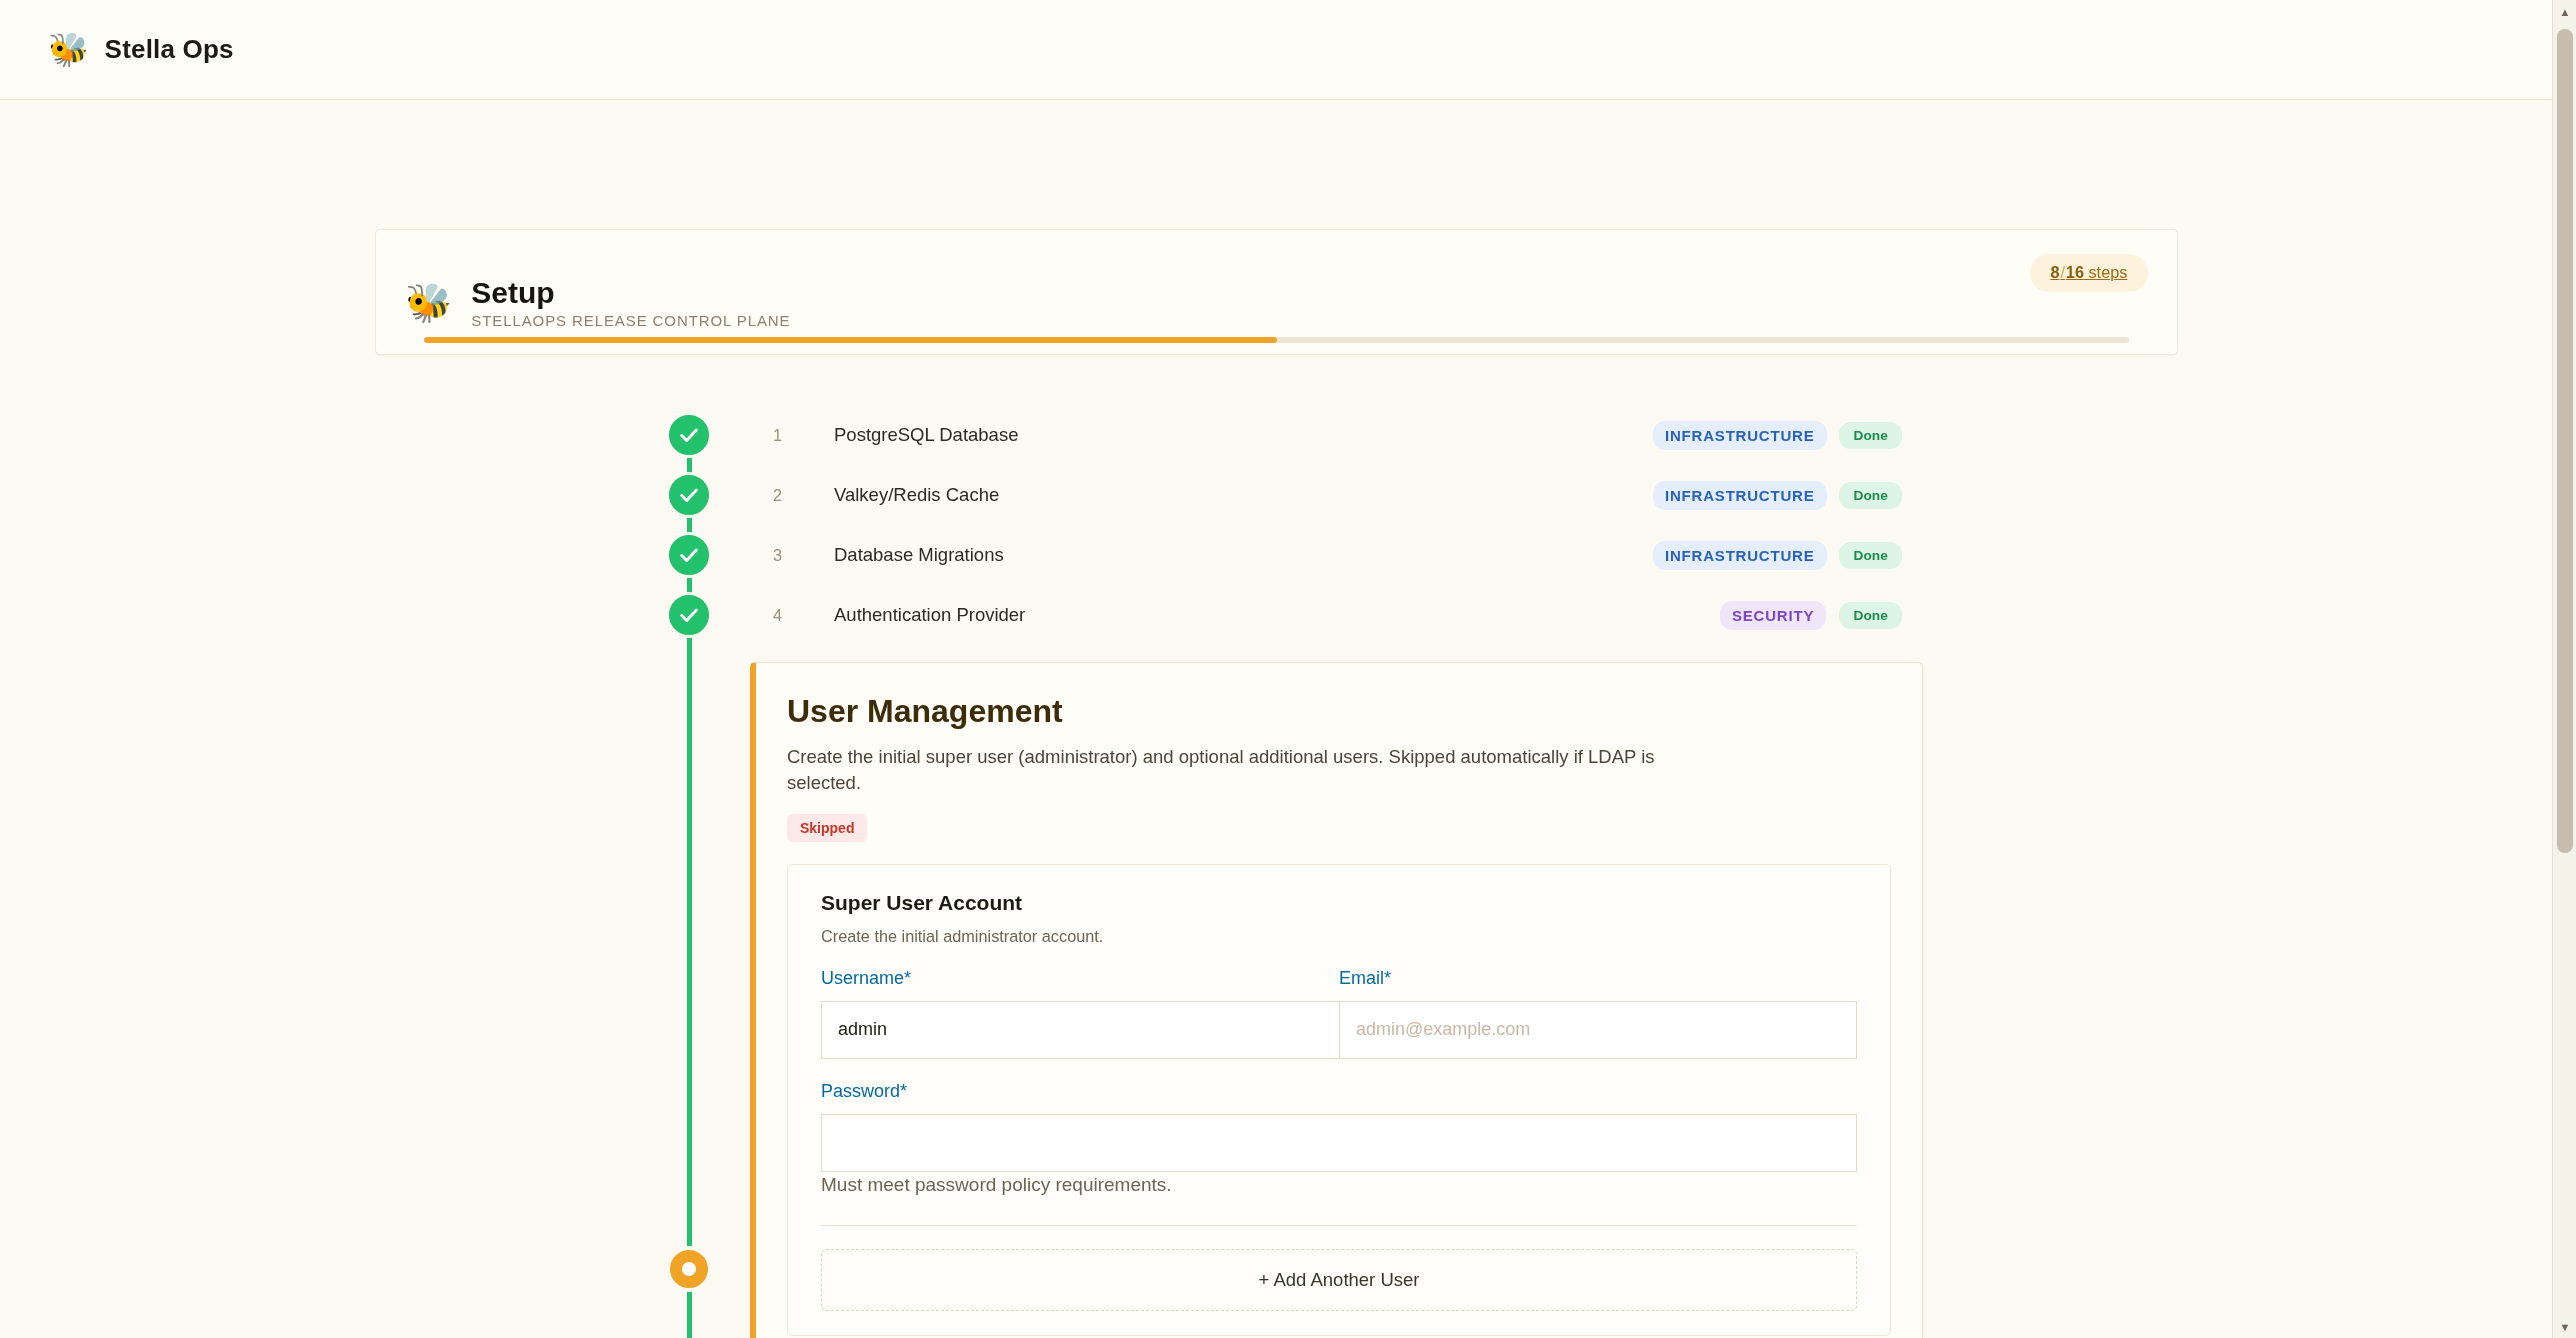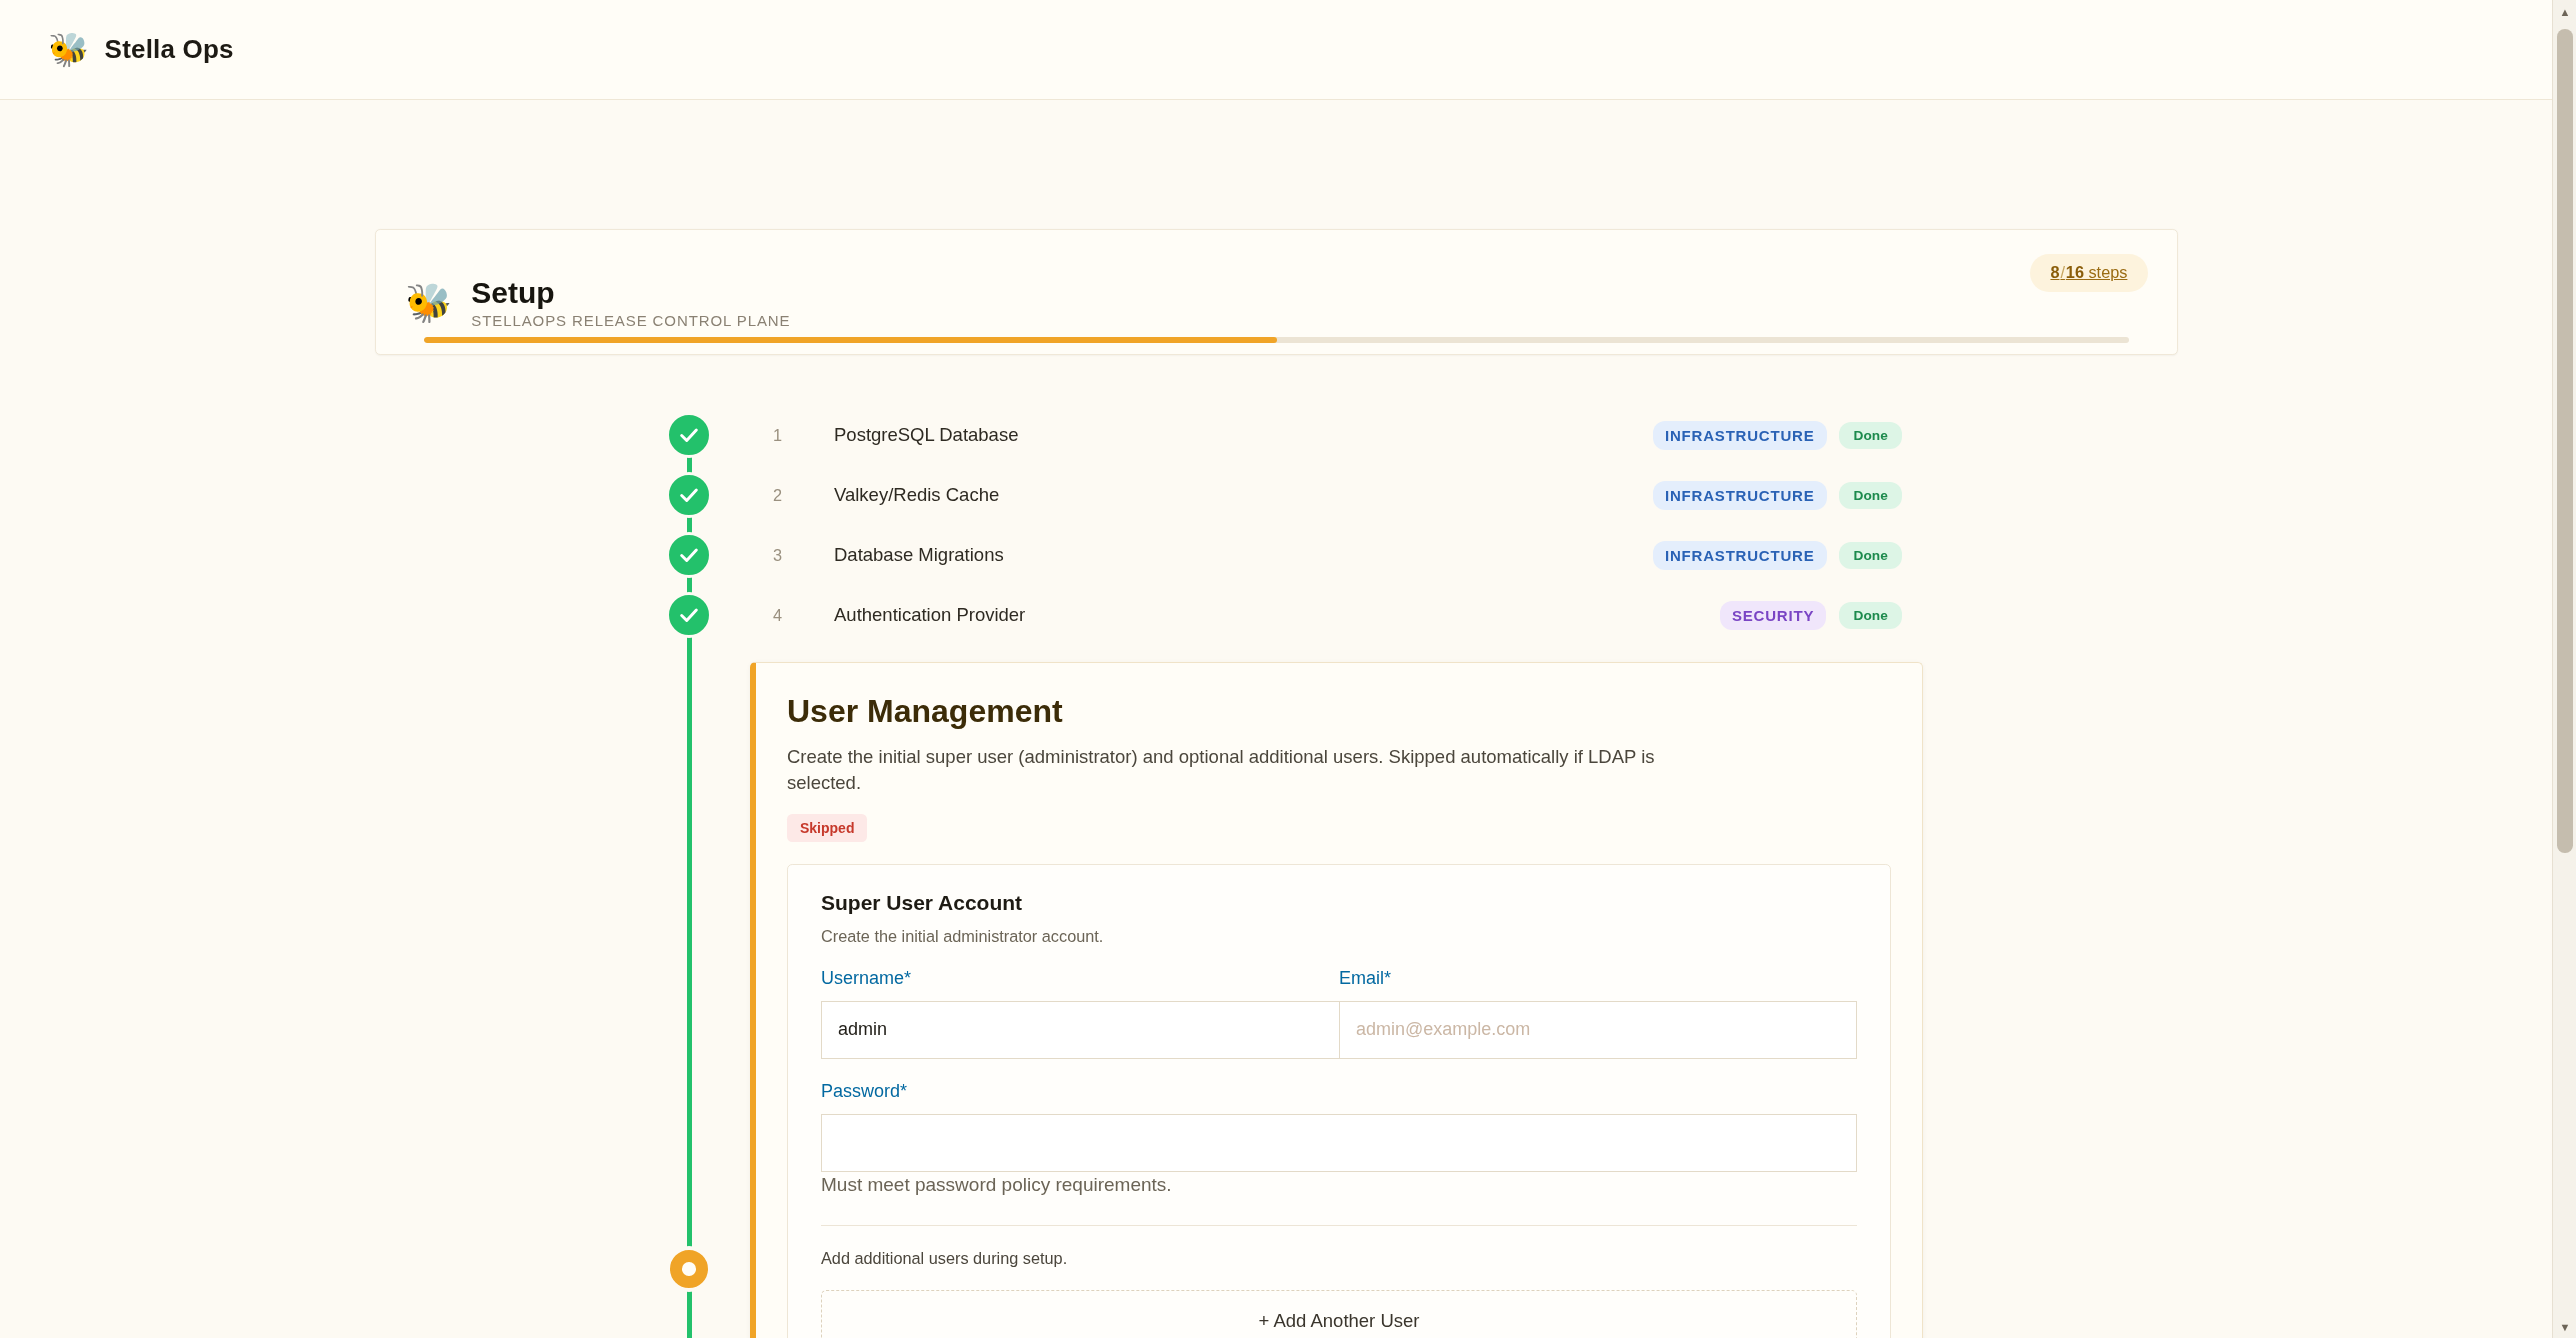--- a/index.html
+++ b/index.html
@@ -442,21 +442,20 @@
         </div>
 
         <div class="field-block">
           <span class="field-label">Password*</span>
           <input class="text-input" type="password" value="" style="">
           <div class="hint">Must meet password policy requirements.</div>
         </div>
 
         <div class="divider"></div>
 
-        <div class="sub-desc">Add additional users during setup.</div>
         <button class="add-user-btn">+ Add Another User</button>
       </div>
     </div>
 
   </div>
 
   <div class="scrollbar">
     <div class="sb-arrow sb-up">▲</div>
     <div class="sb-thumb"></div>
     <div class="sb-arrow sb-down">▼</div>

